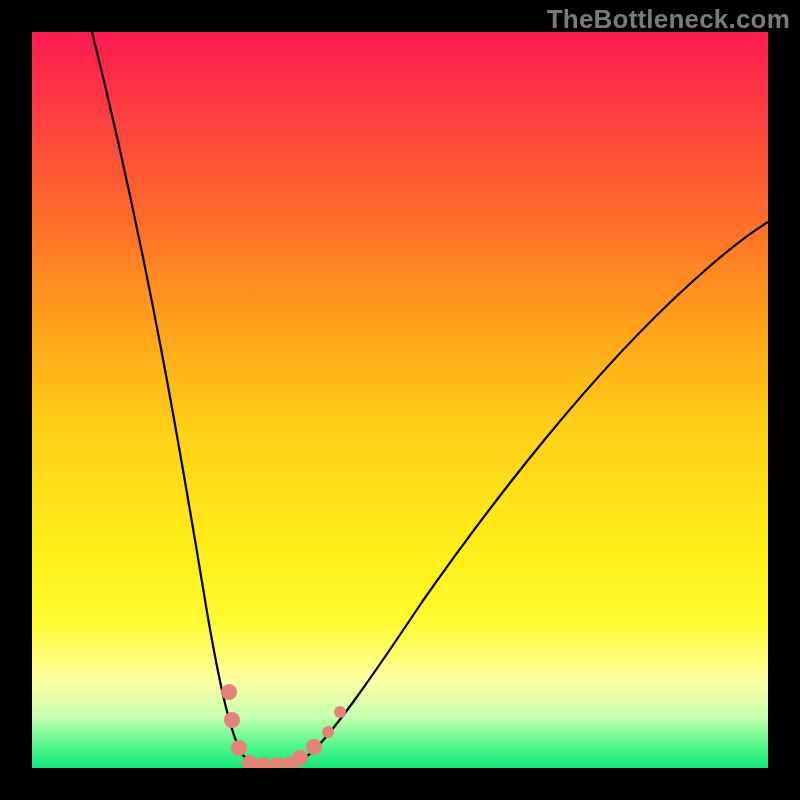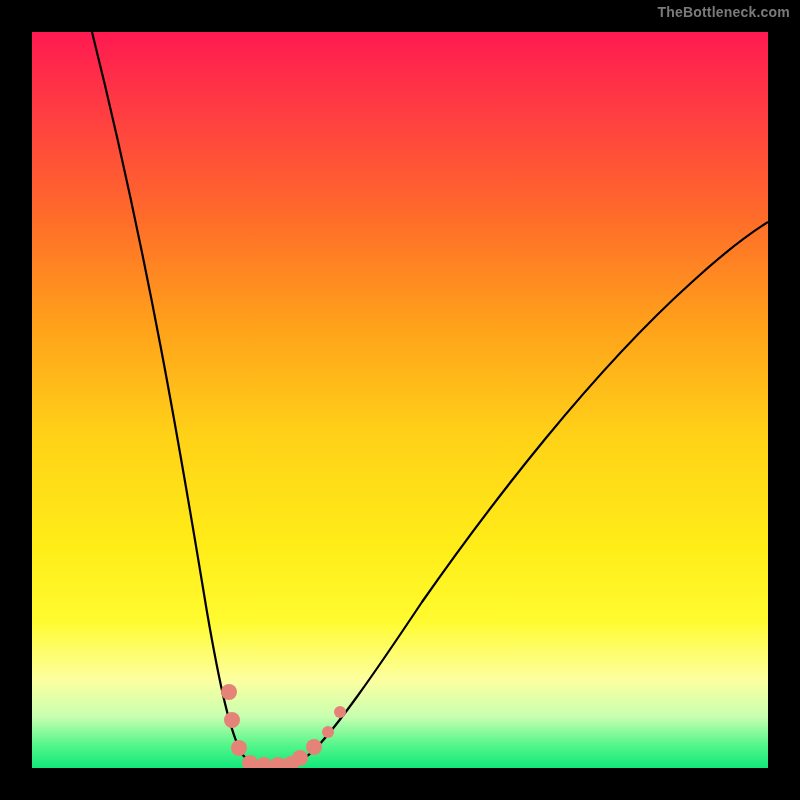--- a/index.html
+++ b/index.html
@@ -40,21 +40,21 @@
   svg.curves {
     position: absolute;
     inset: 0;
     width: 736px;
     height: 736px;
   }
   .watermark {
     position: absolute;
     top: 4px;
     right: 10px;
-    font-size: 14px;
+    font-size: 26px;
     font-weight: 600;
     color: #7a7a7a;
     font-family: "Segoe UI", Arial, sans-serif;
     letter-spacing: 0.2px;
   }
 </style>
 </head>
 <body>
 
 <div class="frame">

